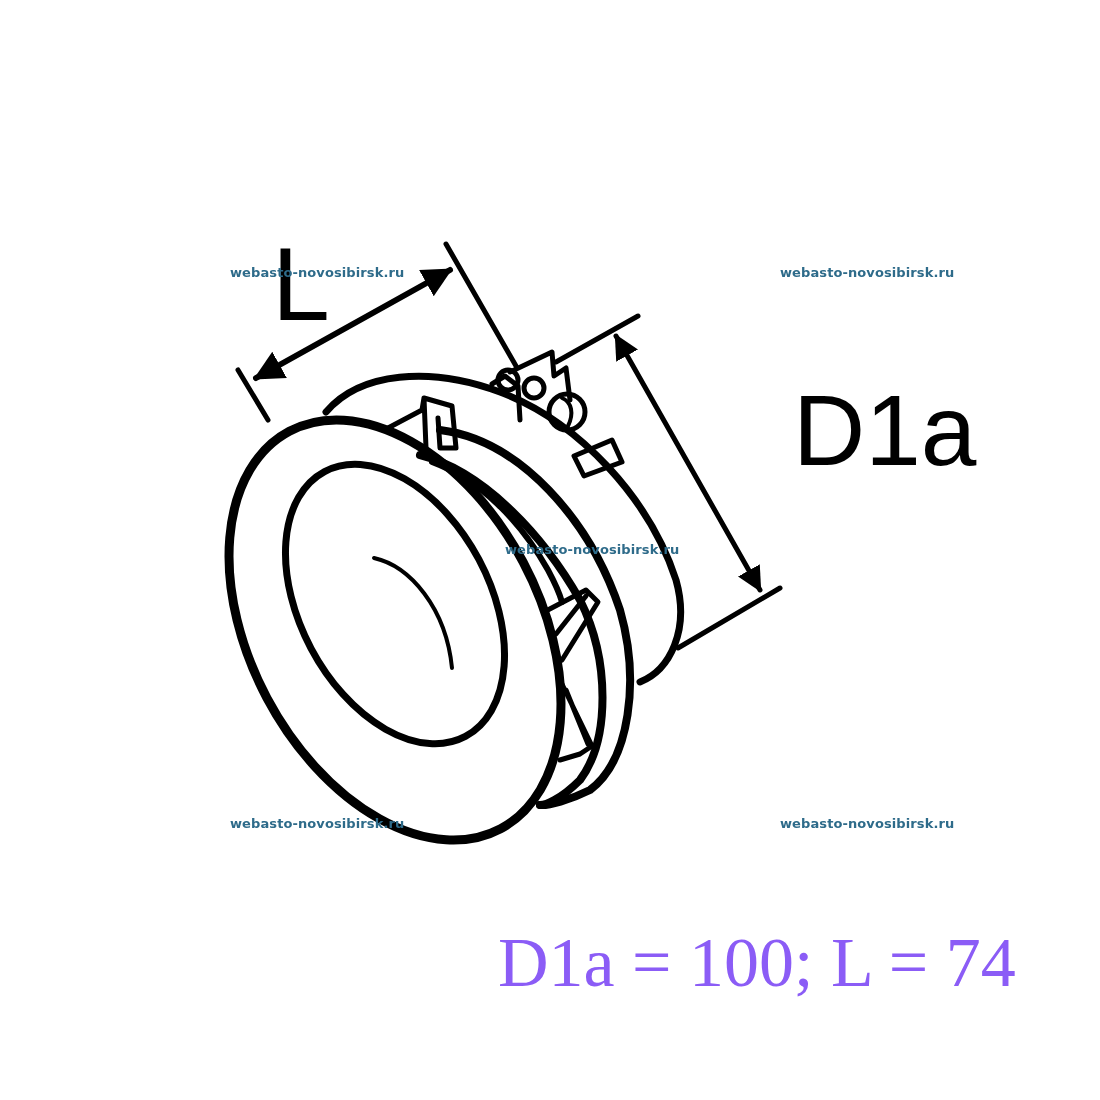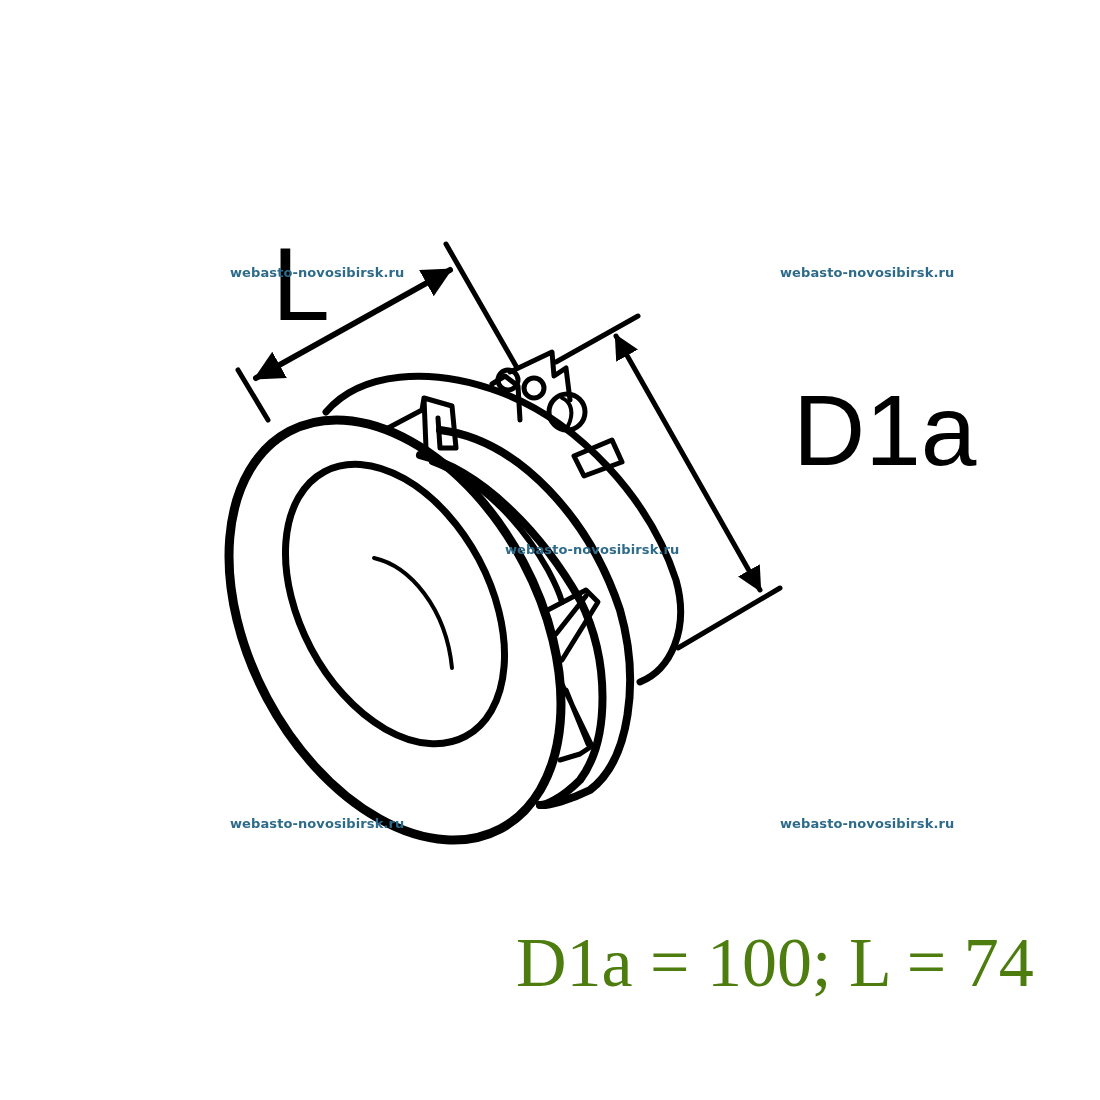--- a/index.html
+++ b/index.html
@@ -19,24 +19,24 @@
     .dim-label {
       position: absolute;
       font-family: "Liberation Sans", sans-serif;
       color: #000;
       line-height: 1;
     }
     #label-L { left: 272px; top: 232px; font-size: 104px; }
     #label-D1a { left: 748px; top: 380px; font-size: 100px; margin-left: 45px; }
     #caption {
       position: absolute;
-      left: 516px; top: 928px;
+      left: 498px; top: 928px;
       font-family: "Liberation Serif", serif;
       font-size: 70px;
-      color: #4d7c0f;
+      color: #8b5cf6;
       white-space: nowrap;
       line-height: 1;
     }
   </style>
 </head>
 <body>
 
 <svg id="drawing" viewBox="0 0 1100 1100" xmlns="http://www.w3.org/2000/svg">
   <defs>
     <marker id="arrow" viewBox="0 0 10 10" refX="9" refY="5" markerWidth="5" markerHeight="5" orient="auto-start-reverse">

